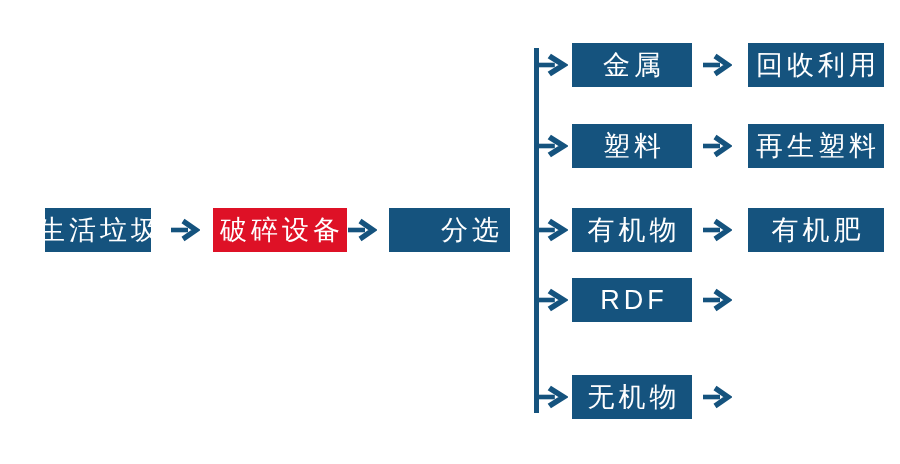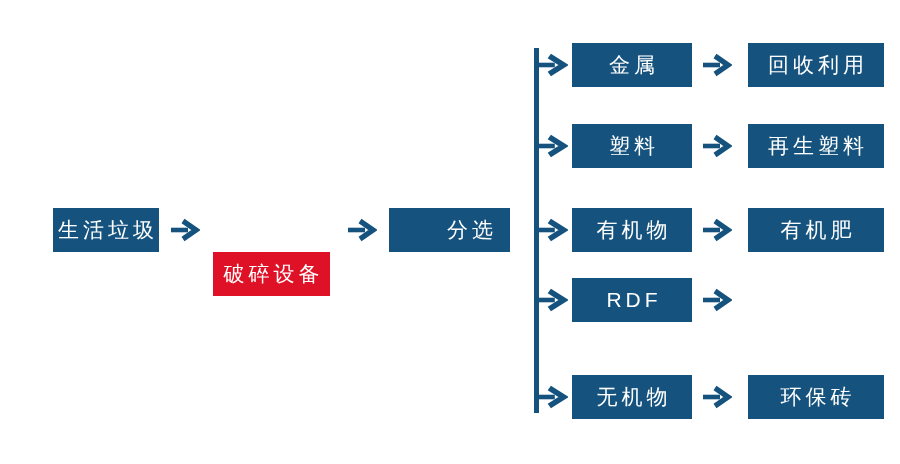--- a/index.html
+++ b/index.html
@@ -22,21 +22,21 @@
     background: var(--background);
     overflow: hidden;
   }
   .node {
     position: absolute;
     height: 44px;
     display: flex;
     align-items: center;
     justify-content: center;
     color: var(--node-text);
-    font-size: 21px;
+    font-size: 27px;
     letter-spacing: 4px;
     padding-left: 4px; 
     box-sizing: border-box;
     background: var(--node-blue);
     white-space: nowrap;
   }
   .node.red { background: var(--node-red); }
   .row {
     position: absolute;
     height: 44px;
@@ -52,23 +52,23 @@
   #trunk {
     position: absolute;
     left: 534px;
     top: 48px;
     width: 4.5px;
     height: 365px;
     background: var(--connector-blue);
   }
   
   #main-chain { left: 37px; top: 208px; width: 473px; }
-  .main-source  { left: 16px;     top: 0; width: 106px; }
+  .main-source  { left: 8px;     top: 0; width: 106px; }
   .main-arrow-1 { left: 133px; }
-  .main-process { left: 176px; top: 0; width: 117px; margin-top: 44px; }
+  .main-process { left: 176px; top: 0; width: 134px; }
   .main-arrow-2 { left: 310px; }
   .main-sorter  { left: 352px; top: 0; width: 121px; padding-left: 45px; }
   
   .branch-row { left: 536px; width: 334px; }
   .branch-arrow   { left: -1px; }
   .branch-category{ left: 36px;  top: 0; width: 120px; }
   .branch-mid-arrow { left: 166px; }
   .branch-result  { left: 212px; top: 0; width: 136px; }
   
   #branch-row-0 { top: 43px; }
@@ -149,16 +149,15 @@
   </div>
 
   <div class="row branch-row" id="branch-row-4">
     <svg class="arrow branch branch-arrow" viewBox="0 0 30 24" preserveAspectRatio="none">
         <use href="#arrow-right"></use>
       </svg>
     <div class="node branch-category">无机物</div>
     <svg class="arrow branch-mid-arrow" viewBox="0 0 30 24" preserveAspectRatio="none">
         <use href="#arrow-right"></use>
       </svg>
-    <div class="node branch-result">环保砖</div>
   </div>
 
 </div>
 
 </body></html>

